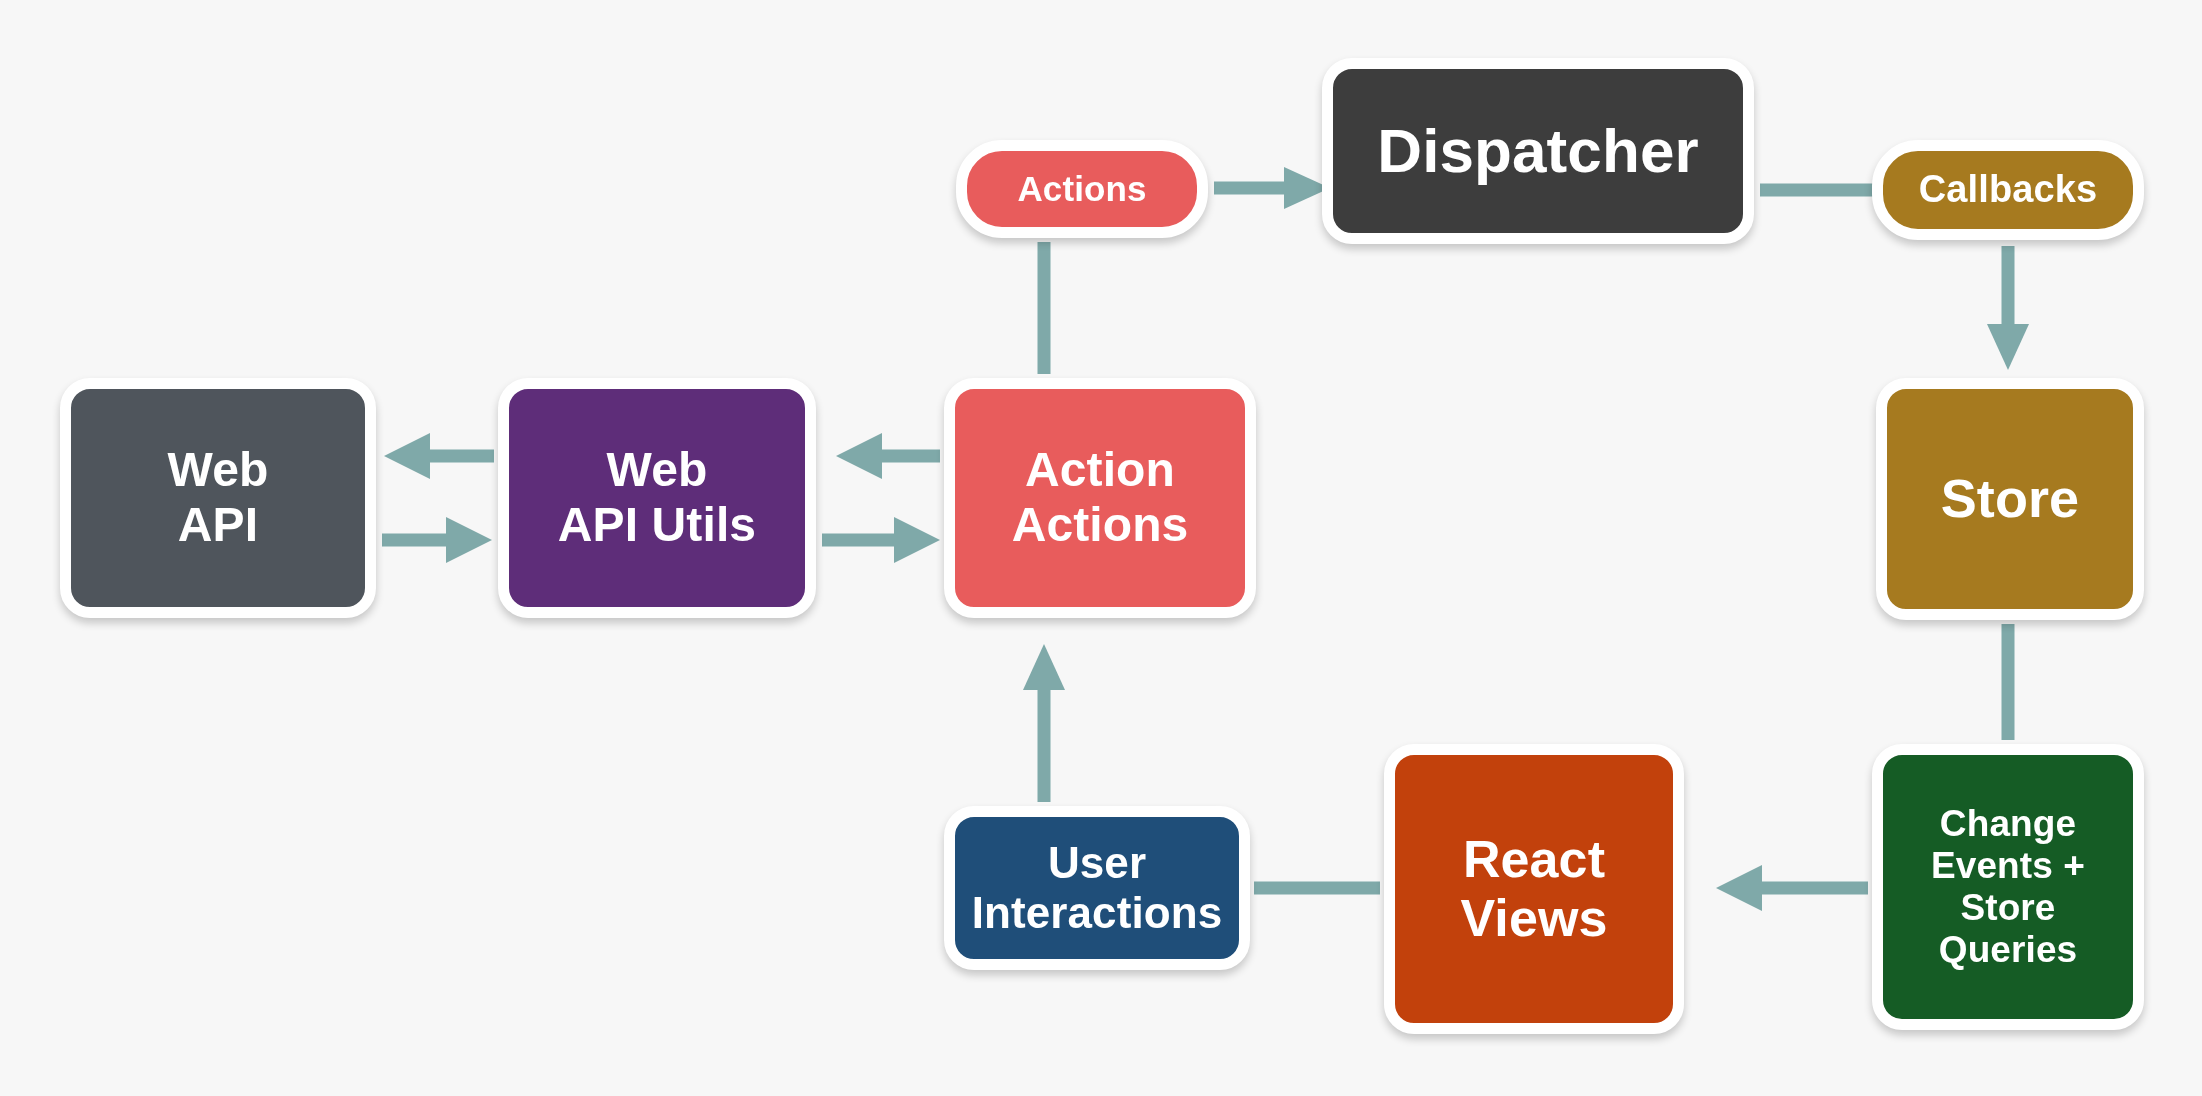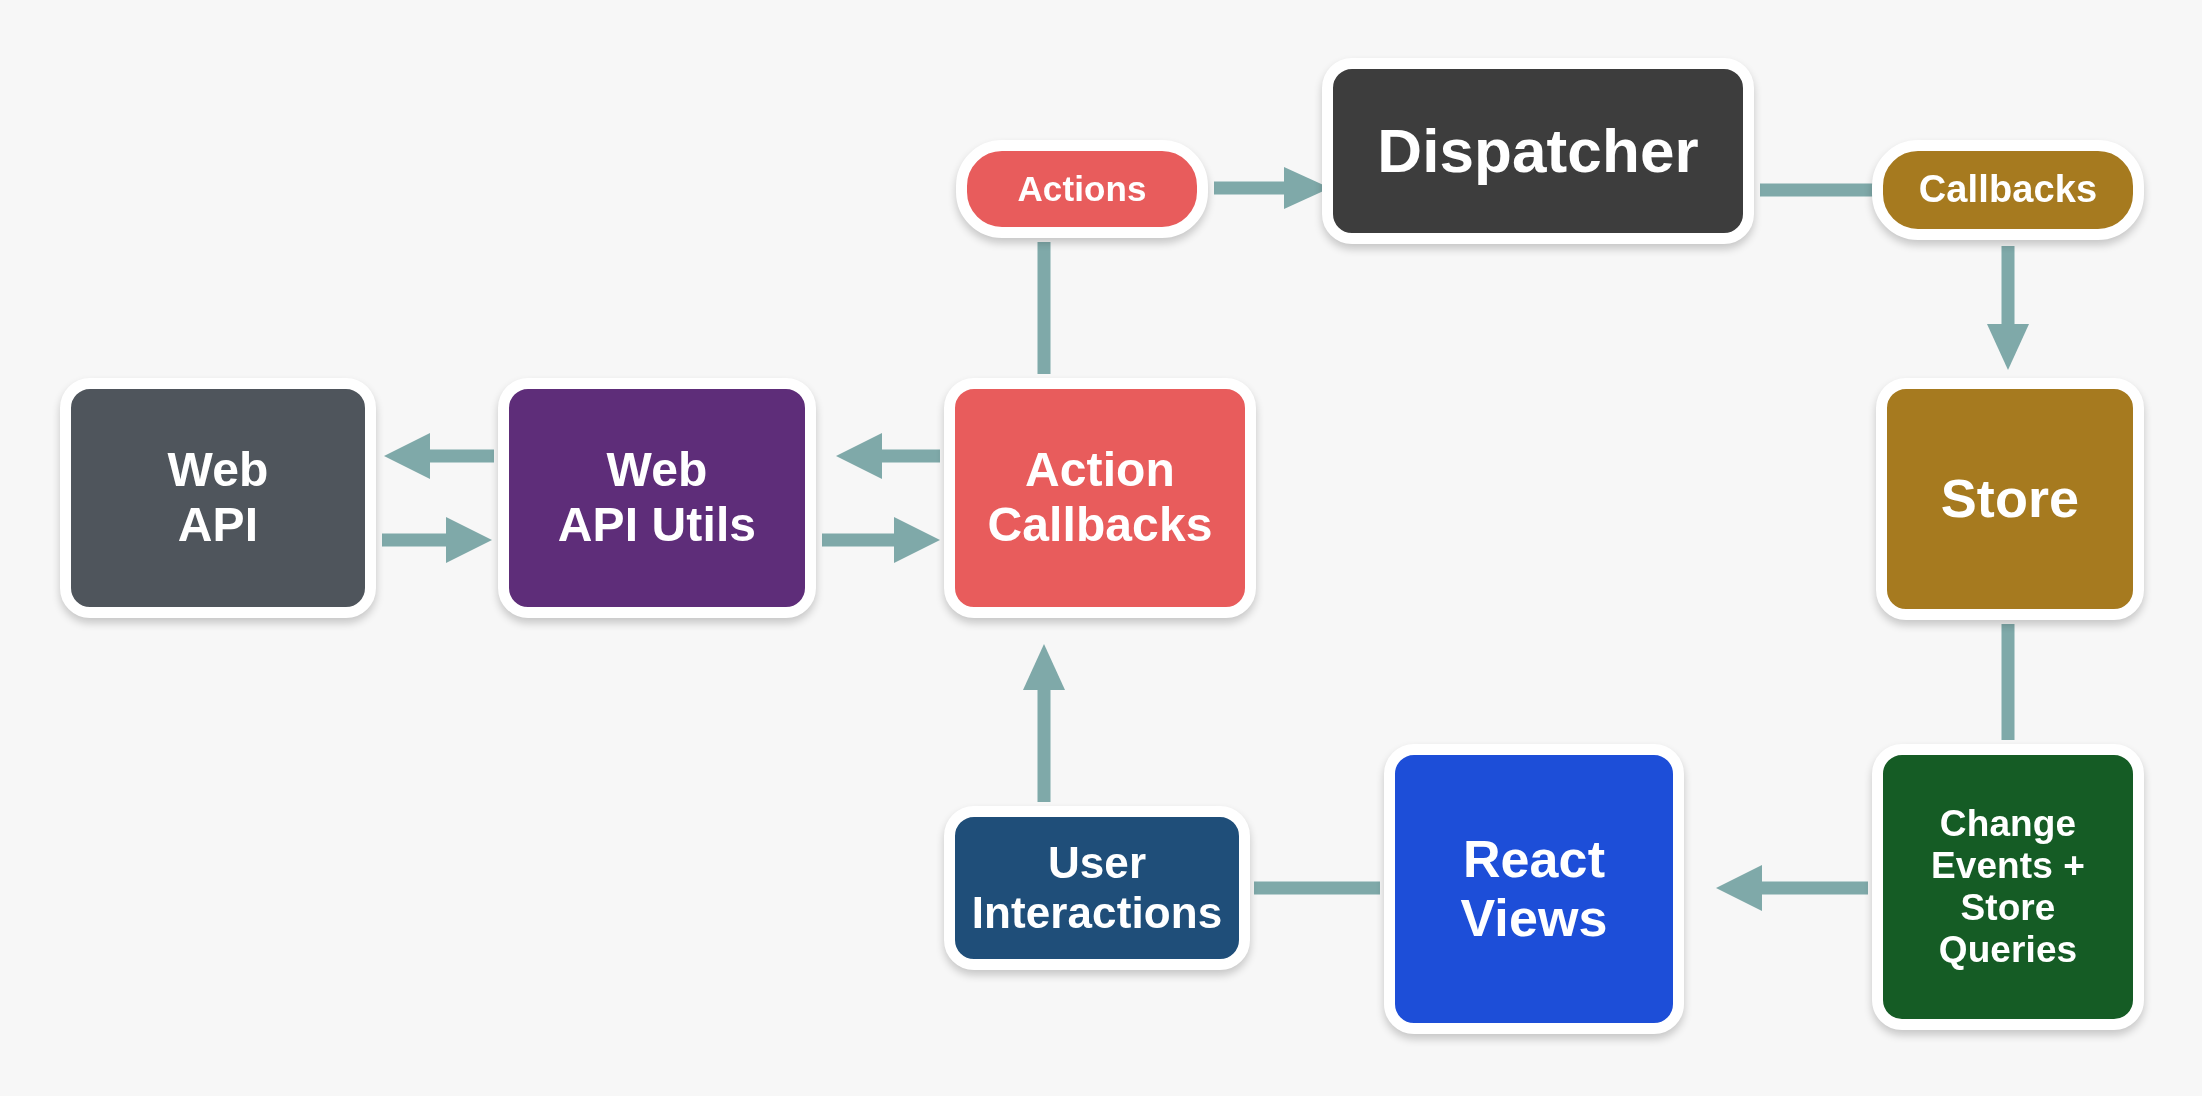--- a/index.html
+++ b/index.html
@@ -135,33 +135,33 @@
     <span class="node-label">Store</span>
   </div>
 
   <div class="node" style="left: 1872px; top: 744px; width: 272px; height: 286px; background: rgb(21, 92, 37); font-size: 37px; color: rgb(255, 255, 255); border-color: rgb(255, 255, 255);">
     <span class="node-label">Change
 Events +
 Store
 Queries</span>
   </div>
 
-  <div class="node" style="left: 1384px; top: 744px; width: 300px; height: 290px; background: #1d4ed8; font-size: 52px; color: rgb(255, 255, 255); border-color: rgb(255, 255, 255);">
+  <div class="node" style="left: 1384px; top: 744px; width: 300px; height: 290px; background: #c2410c; font-size: 52px; color: rgb(255, 255, 255); border-color: rgb(255, 255, 255);">
     <span class="node-label">React
 Views</span>
   </div>
 
   <div class="node" style="left: 944px; top: 806px; width: 306px; height: 164px; background: rgb(31, 78, 121); font-size: 44px; color: rgb(255, 255, 255); border-color: rgb(255, 255, 255);">
     <span class="node-label">User
 Interactions</span>
   </div>
 
   <div class="node" style="left: 944px; top: 378px; width: 312px; height: 240px; background: rgb(232, 92, 92); font-size: 48px; color: rgb(255, 255, 255); border-color: rgb(255, 255, 255);">
     <span class="node-label">Action
-Callbacks</span>
+Actions</span>
   </div>
 
   <div class="node" style="left: 498px; top: 378px; width: 318px; height: 240px; background: rgb(94, 45, 121); font-size: 48px; color: rgb(255, 255, 255); border-color: rgb(255, 255, 255);">
     <span class="node-label">Web
 API Utils</span>
   </div>
 
   <div class="node" style="left: 60px; top: 378px; width: 316px; height: 240px; background: rgb(79, 85, 92); font-size: 48px; color: rgb(255, 255, 255); border-color: rgb(255, 255, 255);">
     <span class="node-label">Web
 API</span>

